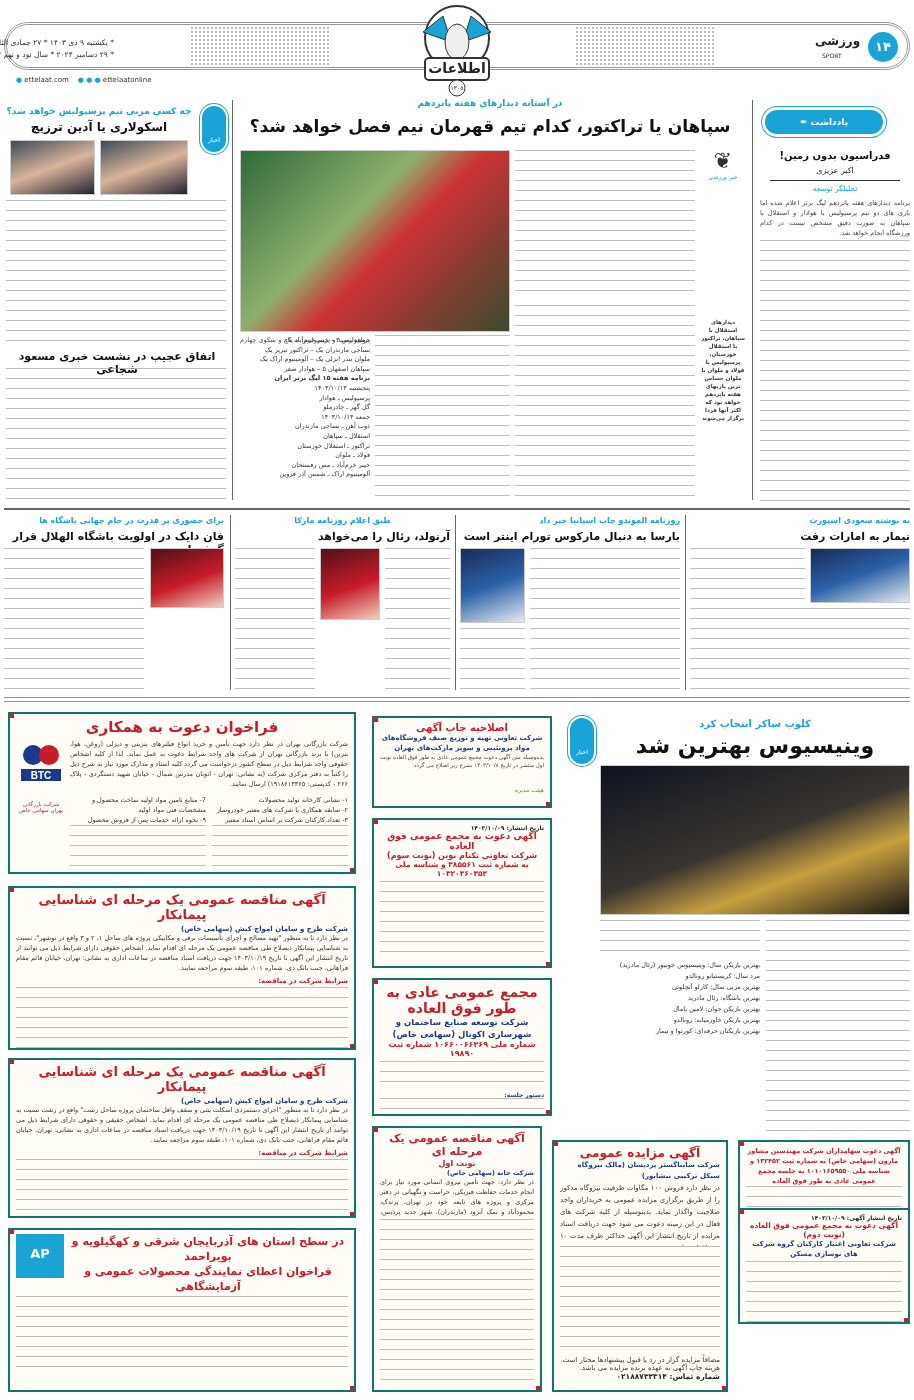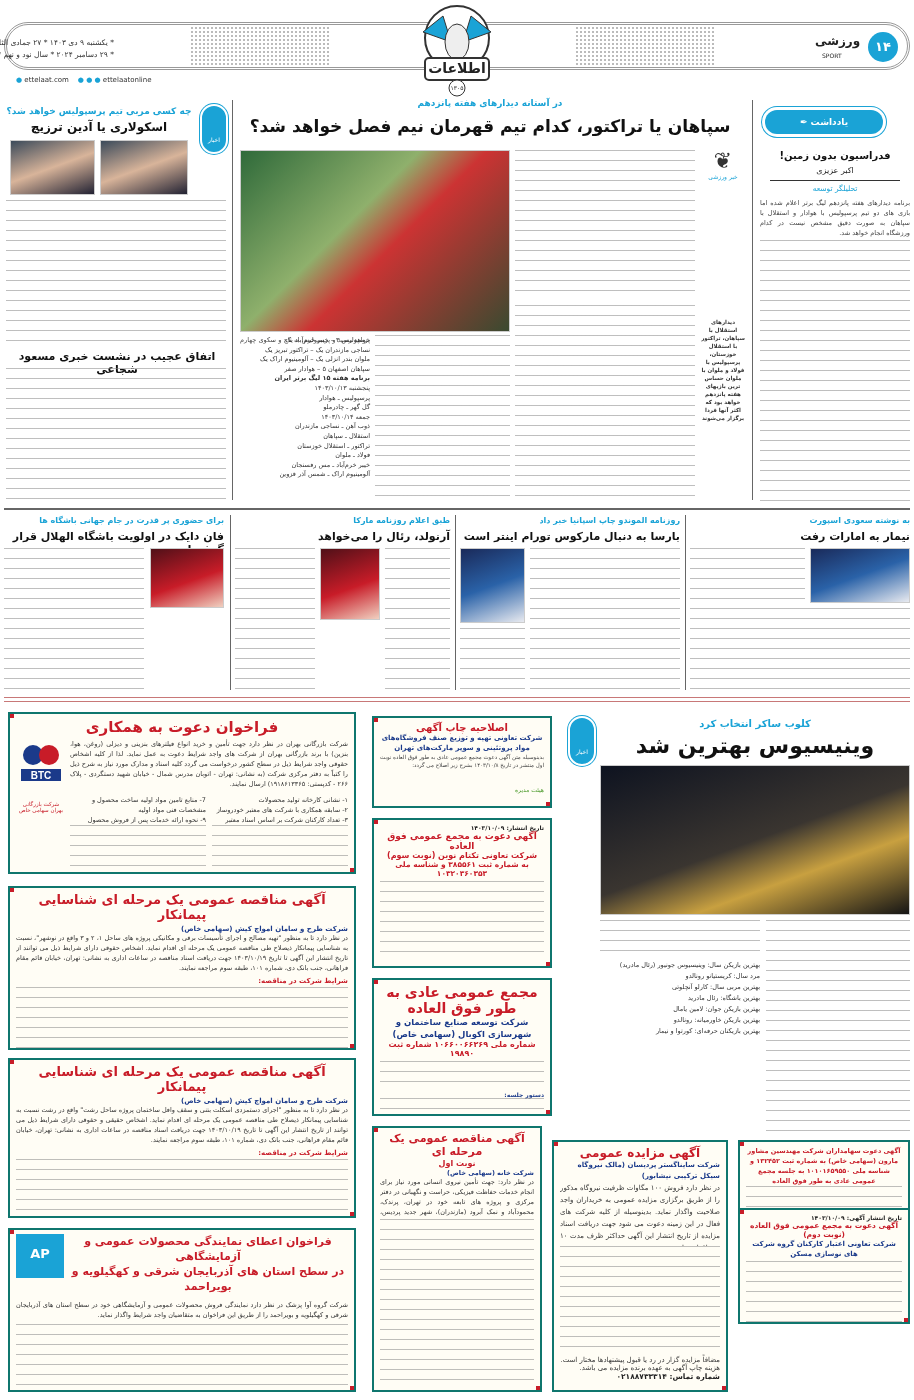--- a/index.html
+++ b/index.html
@@ -148,21 +148,21 @@
 <div class="abs fake-lines" style="left:690px;top:608px;width:220px;height:82px;"></div>
 
 <div class="abs vline" style="left:685px;top:515px;height:175px;"></div>
 <div class="abs kicker cyan" style="left:460px;top:516px;width:220px;text-align:right;font-size:8px;">روزنامه الموندو چاپ اسپانیا خبر داد</div>
 <div class="abs headline" style="left:460px;top:530px;width:220px;text-align:right;font-size:11px;">بارسا به دنبال مارکوس تورام اینتر است</div>
 <div class="abs photo blue" style="left:460px;top:548px;width:65px;height:75px;"></div>
 <div class="abs fake-lines" style="left:530px;top:548px;width:150px;height:142px;"></div>
 <div class="abs fake-lines" style="left:460px;top:628px;width:65px;height:62px;"></div>
 
 <div class="abs vline" style="left:455px;top:515px;height:175px;"></div>
-<div class="abs kicker cyan" style="left:235px;top:516px;width:215px;text-align:right;font-size:8px;">طبق اعلام روزنامه مارکا</div>
+<div class="abs kicker cyan" style="left:235px;top:516px;width:215px;font-size:8px;">طبق اعلام روزنامه مارکا</div>
 <div class="abs headline" style="left:235px;top:530px;width:215px;text-align:right;font-size:11px;">آرنولد، رئال را می‌خواهد</div>
 <div class="abs photo red" style="left:320px;top:548px;width:60px;height:72px;"></div>
 <div class="abs fake-lines" style="left:385px;top:548px;width:65px;height:142px;"></div>
 <div class="abs fake-lines" style="left:235px;top:548px;width:80px;height:142px;"></div>
 
 <div class="abs vline" style="left:230px;top:515px;height:175px;"></div>
 <div class="abs kicker cyan" style="left:4px;top:516px;width:220px;text-align:right;font-size:8px;">برای حضوری پر قدرت در جام جهانی باشگاه ها</div>
 <div class="abs headline" style="left:4px;top:530px;width:220px;text-align:right;font-size:11px;">فان دایک در اولویت باشگاه الهلال قرار گرفت!</div>
 <div class="abs photo red" style="left:150px;top:548px;width:74px;height:60px;"></div>
 <div class="abs fake-lines" style="left:4px;top:548px;width:140px;height:142px;"></div>
@@ -228,26 +228,25 @@
   <div class="ad-title" style="font-size:13px;">آگهی مناقصه عمومی یک مرحله ای شناسایی پیمانکار</div>
   <div style="font-size:7px;font-weight:bold;color:#1b3a8a;margin-top:3px;">شرکت طرح و سامان امواج کیش (سهامی خاص)</div>
   <div class="body-text" style="height:42px;color:#333;">در نظر دارد تا به منظور "اجرای دستمزدی اسکلت بتنی و سقف وافل ساختمان پروژه ساحل رشت" واقع در رشت نسبت به شناسایی پیمانکار ذیصلاح طی مناقصه عمومی یک مرحله ای اقدام نماید. اشخاص حقیقی و حقوقی دارای شرایط ذیل می توانند از تاریخ انتشار این آگهی تا تاریخ ۱۴۰۳/۱۰/۱۹ جهت دریافت اسناد مناقصه در ساعات اداری به نشانی: تهران، خیابان قائم مقام فراهانی، جنب بانک دی، شماره ۱۰۱، طبقه سوم مراجعه نمایند.</div>
   <div style="font-size:7px;font-weight:bold;color:#c81c28;margin-top:2px;">شرایط شرکت در مناقصه:</div>
   <div class="fake-lines" style="height:66px;margin-top:2px;"></div>
 </div>
 
 <div class="abs ad" style="left:8px;top:1228px;width:348px;height:164px;">
   <div style="display:flex;gap:4px;">
     <div style="flex:1;">
+      <div class="ad-title" style="font-size:11px;line-height:15px;">در سطح استان های آذربایجان شرقی و کهگیلویه و بویراحمد</div>
       <div class="ad-title" style="font-size:11px;line-height:15px;">فراخوان اعطای نمایندگی محصولات عمومی و آزمایشگاهی</div>
-      <div class="ad-title" style="font-size:11px;line-height:15px;">در سطح استان های آذربایجان شرقی و کهگیلویه و بویراحمد</div>
     </div>
     <div class="ap-logo"><span>AP</span></div>
   </div>
-  <div class="body-text" style="height:22px;color:#333;margin-top:6px;">شرکت گروه آوا پزشک در نظر دارد نمایندگی فروش محصولات عمومی و آزمایشگاهی خود در سطح استان های آذربایجان شرقی و کهگیلویه و بویراحمد را از طریق این فراخوان به متقاضیان واجد شرایط واگذار نماید.</div>
   <div class="fake-lines" style="height:72px;margin-top:2px;"></div>
 </div>
 
 <div class="abs ad" style="left:372px;top:716px;width:180px;height:92px;">
   <div class="ad-title" style="font-size:10px;">اصلاحیه چاپ آگهی</div>
   <div class="ad-sub" style="font-size:7px;line-height:10px;">شرکت تعاونی تهیه و توزیع صنف فروشگاه‌های مواد پروتئینی و سوپر مارکت‌های تهران</div>
   <div class="body-text" style="height:30px;font-size:5.5px;line-height:8px;">بدینوسیله متن آگهی دعوت مجمع عمومی عادی به طور فوق العاده نوبت اول منتشر در تاریخ ۱۴۰۳/۱۰/۸ بشرح زیر اصلاح می گردد:</div>
   <div class="ad-sign">هیئت مدیره</div>
 </div>
 

